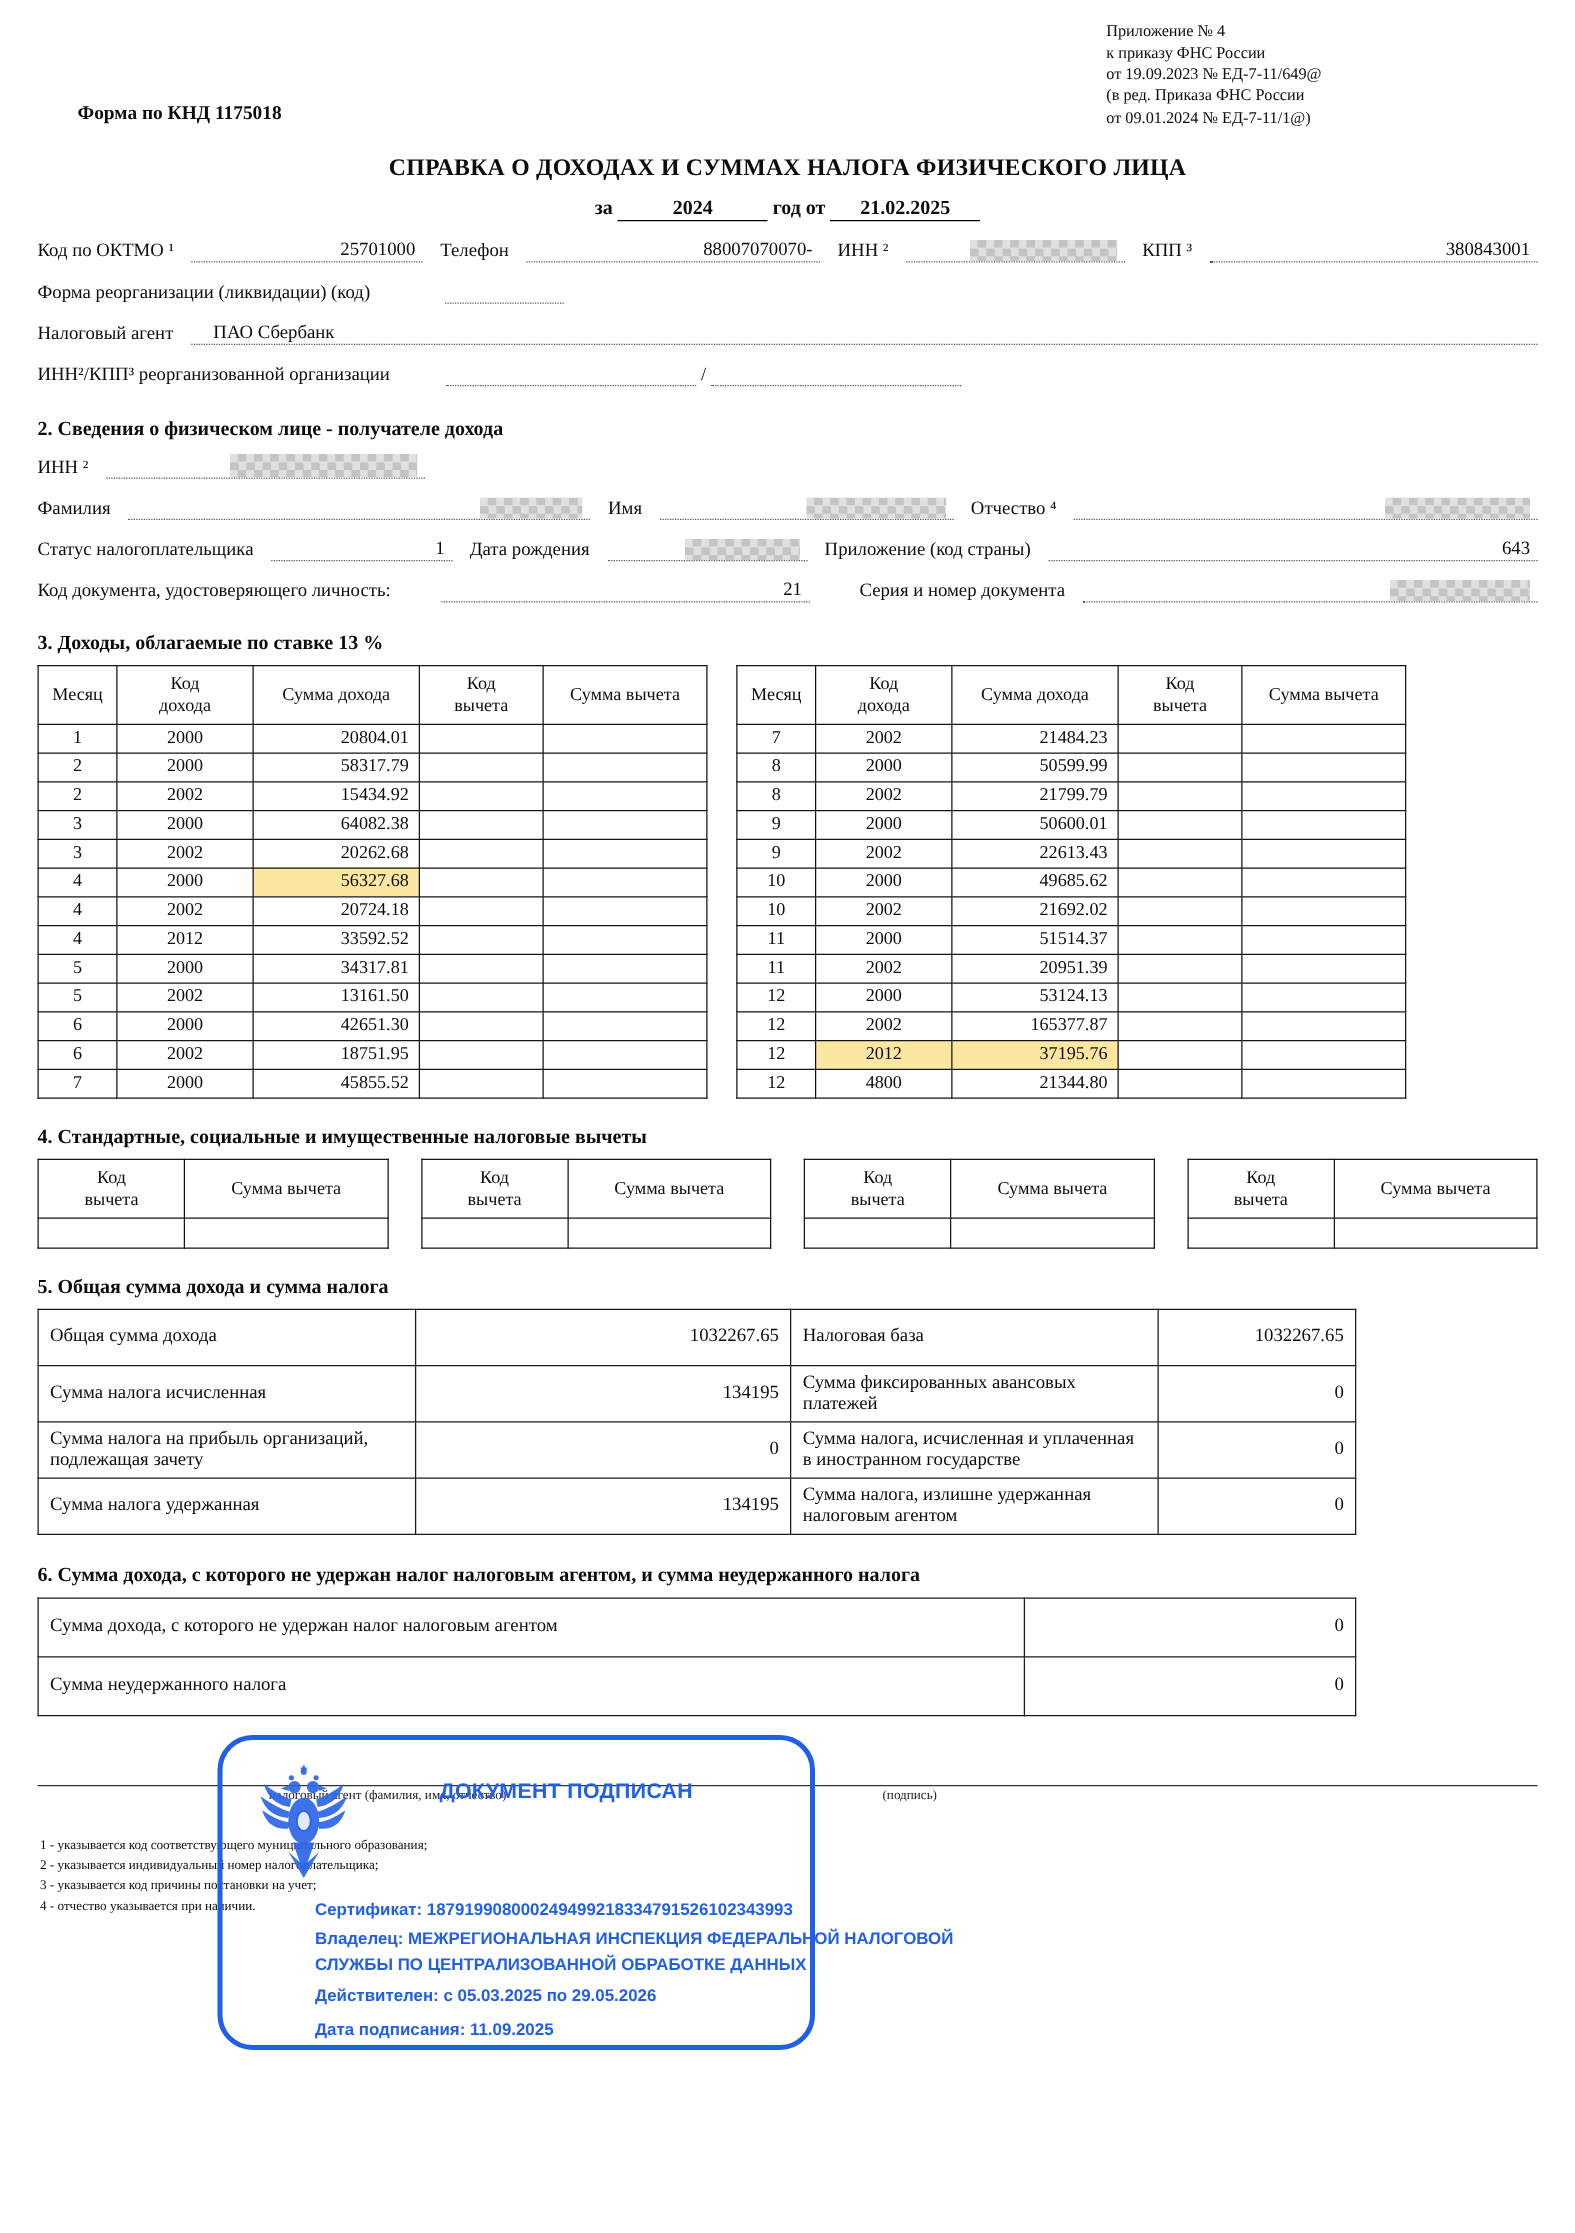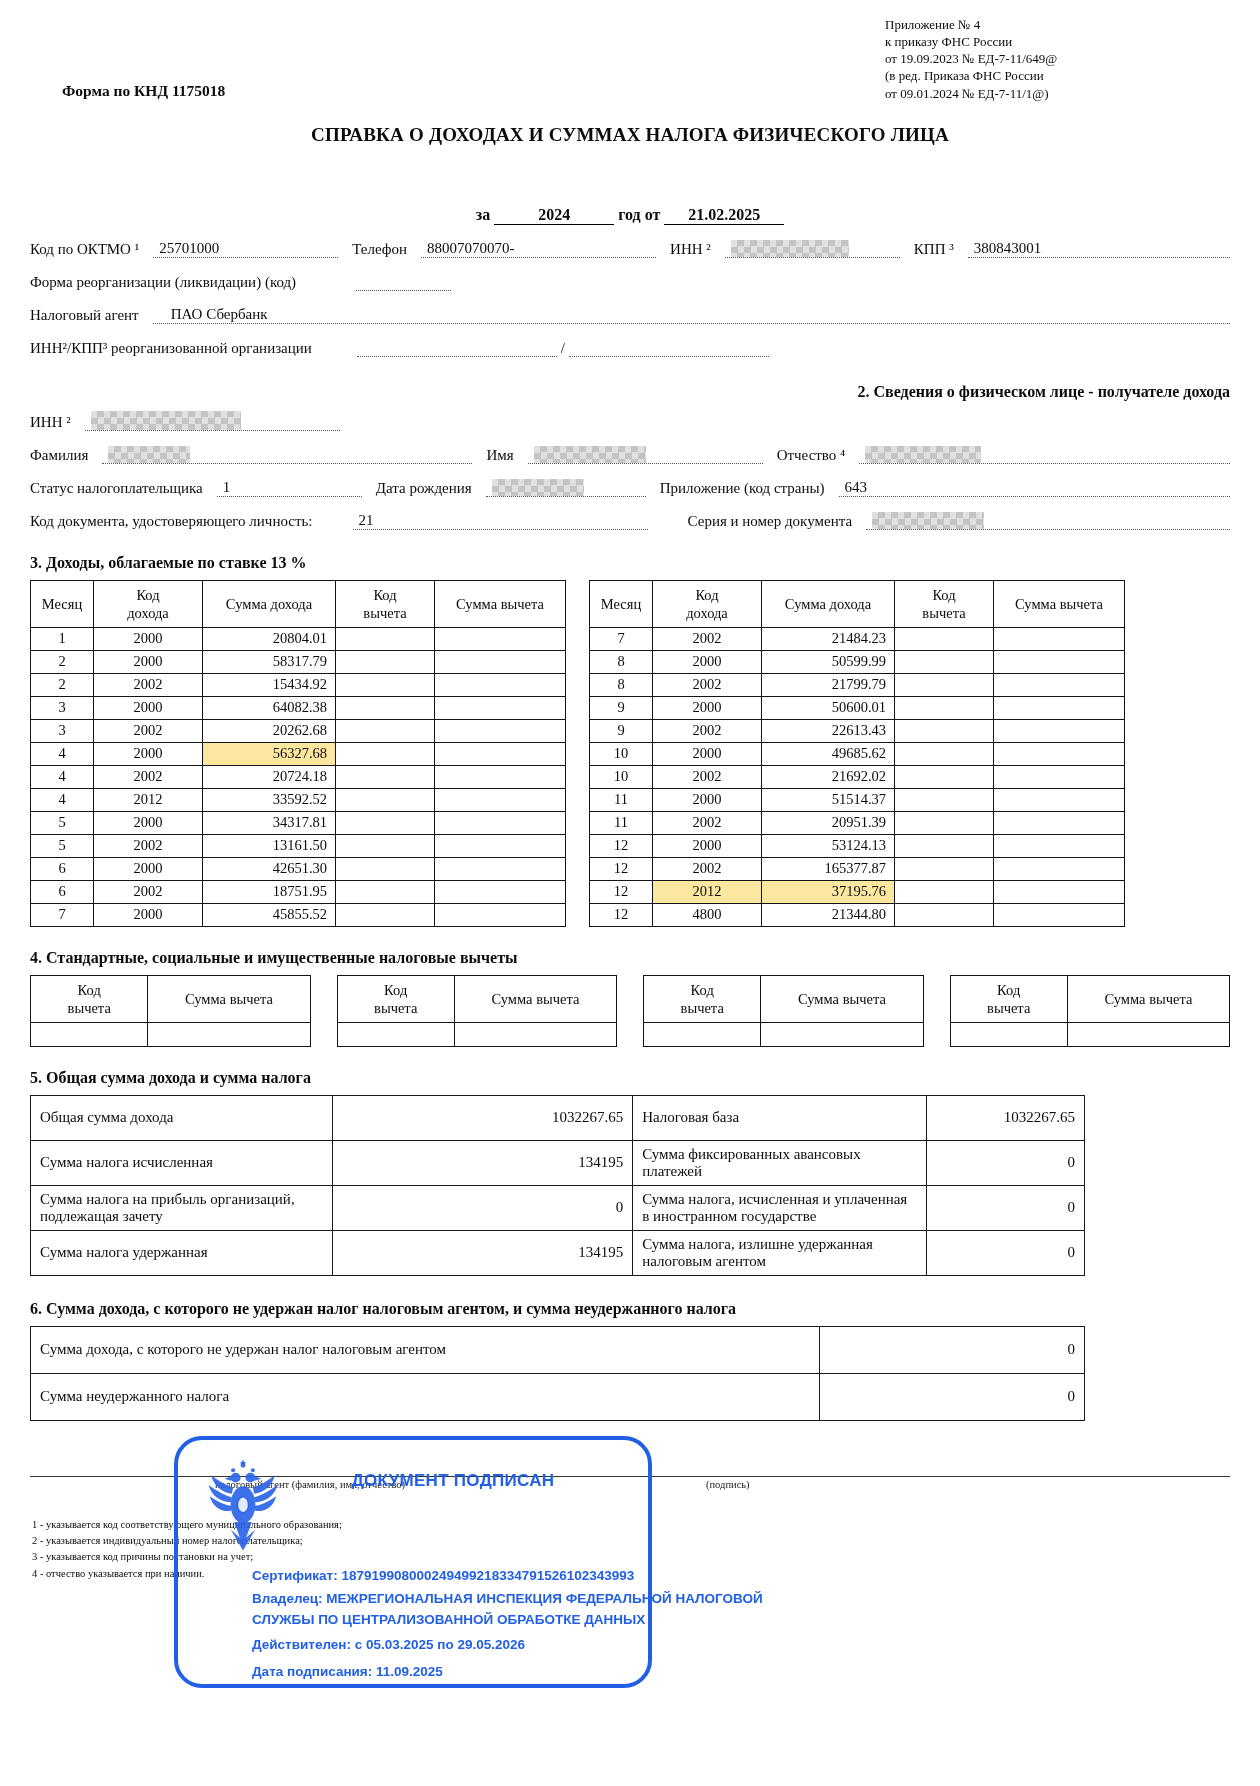--- a/index.html
+++ b/index.html
@@ -5,29 +5,29 @@
   html,body{margin:0;padding:0;background:#ffffff;}
   body{width:1260px;height:1786px;overflow:hidden;font-family:"Liberation Serif","DejaVu Serif",serif;color:#0c0c0c;}
   .page{box-sizing:border-box;width:1260px;height:1786px;padding:16px 30px 0 30px;position:relative;}
 
   
   .hdr{display:flex;align-items:flex-end;}
   .knd{font-weight:bold;font-size:15.5px;padding-left:32px;padding-bottom:2px;}
   .appendix{margin-left:auto;width:345px;font-size:13px;line-height:1.32;}
   .title{text-align:center;font-weight:bold;font-size:19px;letter-spacing:.2px;margin-top:22px;}
   .subtitle{text-align:center;font-size:16px;font-weight:bold;margin-top:12px;}
-  .u{display:inline-block;border-bottom:1.4px solid #000;text-align:center;margin-top:48px;}
+  .u{display:inline-block;border-bottom:1.4px solid #000;text-align:center;}
   .u.year{min-width:120px;}
   .u.date{min-width:120px;}
 
   
   h3.sec{font-size:16px;font-weight:bold;margin:18px 0 8px 0;}
   .frow{display:flex;align-items:flex-end;margin-top:15px;font-size:15px;}
   .lbl{white-space:nowrap;}
-  .fld{border-bottom:1.3px dotted #555;text-align:left;padding:0 6px;min-height:18px;box-sizing:border-box;}
+  .fld{border-bottom:1.3px dotted #555;text-align:right;padding:0 6px;min-height:18px;box-sizing:border-box;}
   .grow{flex:1;}
   .ml{margin-left:14px;}
   .blur{display:inline-block;height:17px;vertical-align:bottom;background:repeating-conic-gradient(#c4c4c4 0% 25%, #e0e0e0 0% 50%);background-size:13px 13px;filter:blur(.6px);border-radius:1px;}
 
   
   table{border-collapse:collapse;}
   .inc{font-size:14.5px;}
   .inc th,.inc td{border:1.3px solid #141414;padding:1px 6px;}
   .inc th{font-weight:normal;height:44px;white-space:pre-line;line-height:1.25;}
   .inc td{height:20px;}
@@ -119,21 +119,21 @@
     <span class="lbl">Налоговый агент</span>
     <span class="fld ml grow" style="text-align:left;padding-left:18px;">ПАО Сбербанк</span>
   </div>
   <div class="frow">
     <span class="lbl">ИНН²/КПП³ реорганизованной организации</span>
     <span class="fld" style="width:200px;margin-left:45px;"></span>
     <span style="padding:0 4px;">/</span>
     <span class="fld" style="width:200px;"></span>
   </div>
 
-  <h3 class="sec" style="margin-top:26px;text-align:right;">2. Сведения о физическом лице - получателе дохода</h3>
+  <h3 class="sec" style="margin-top:26px;">2. Сведения о физическом лице - получателе дохода</h3>
   <div class="frow" style="margin-top:10px;">
     <span class="lbl">ИНН ²</span>
     <span class="fld ml" style="width:255px;"><span class="blur" style="width:150px;height:19px;"></span></span>
   </div>
   <div class="frow">
     <span class="lbl">Фамилия</span>
     <span class="fld ml" style="width:370px;"><span class="blur" style="width:82px;"></span></span>
     <span class="lbl ml">Имя</span>
     <span class="fld ml" style="width:235px;"><span class="blur" style="width:112px;"></span></span>
     <span class="lbl ml">Отчество ⁴</span>

